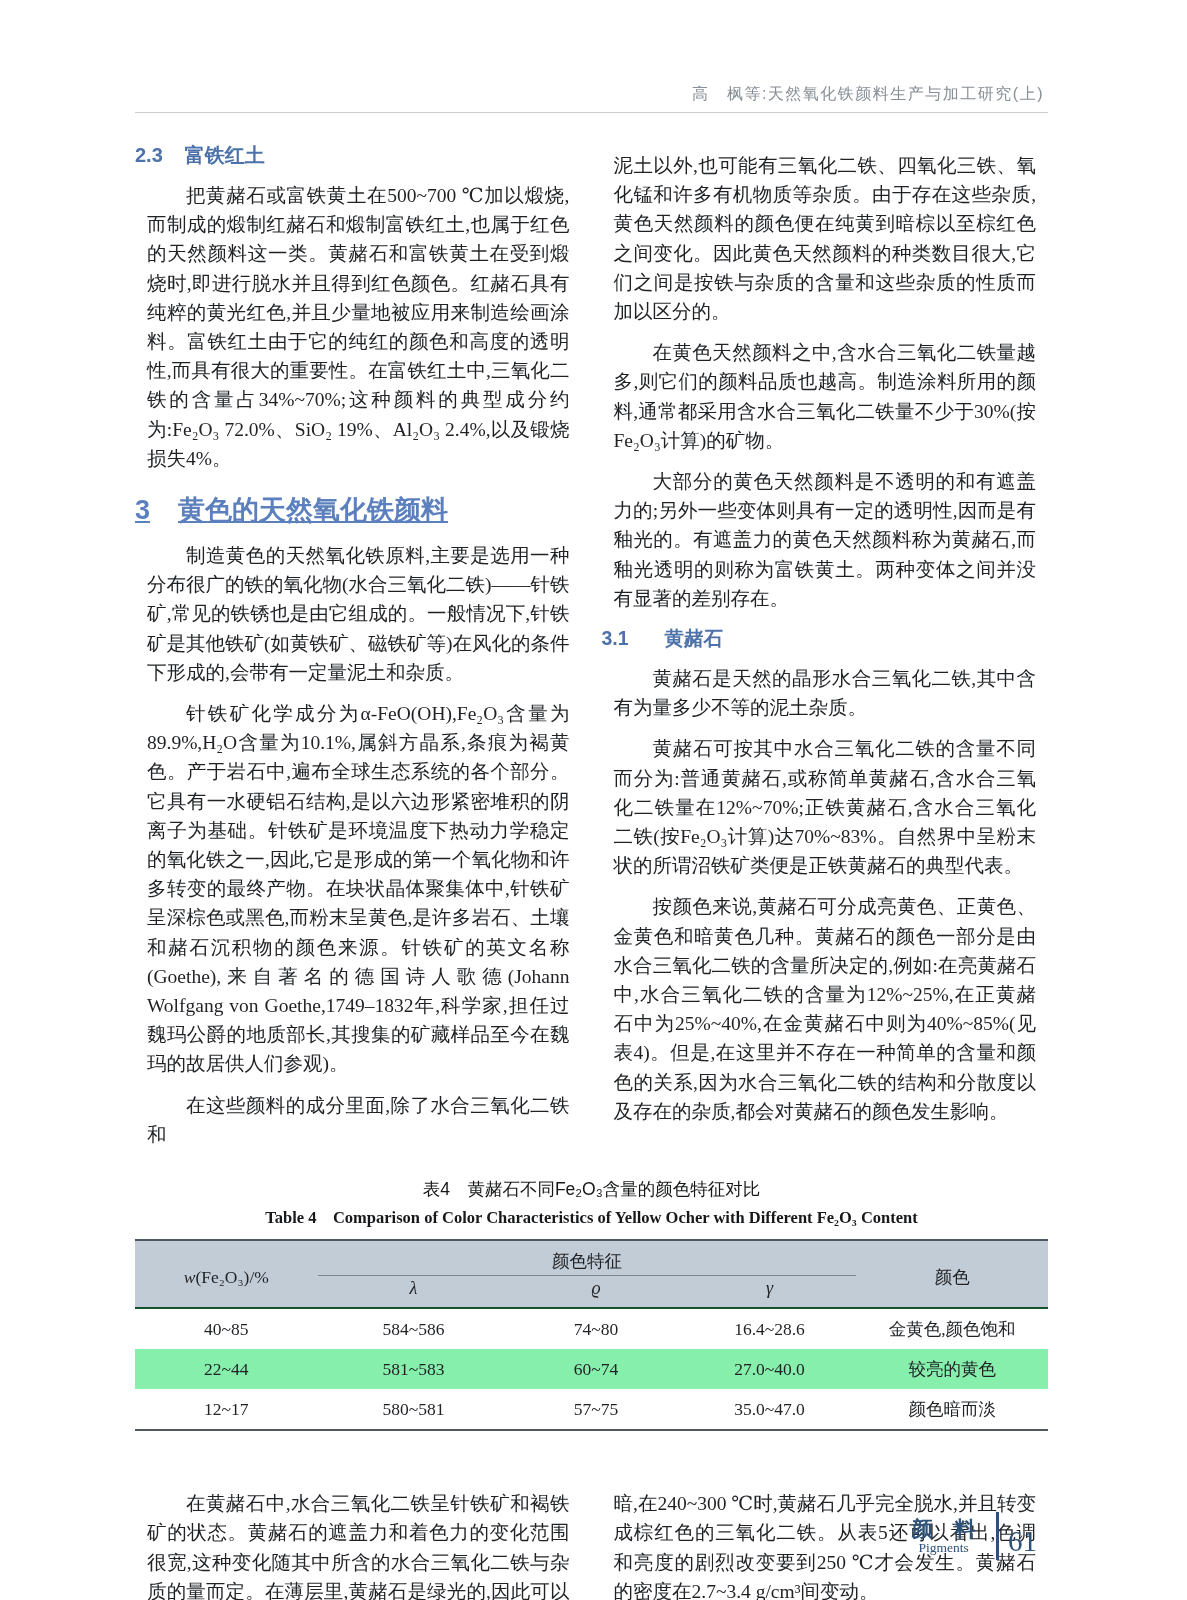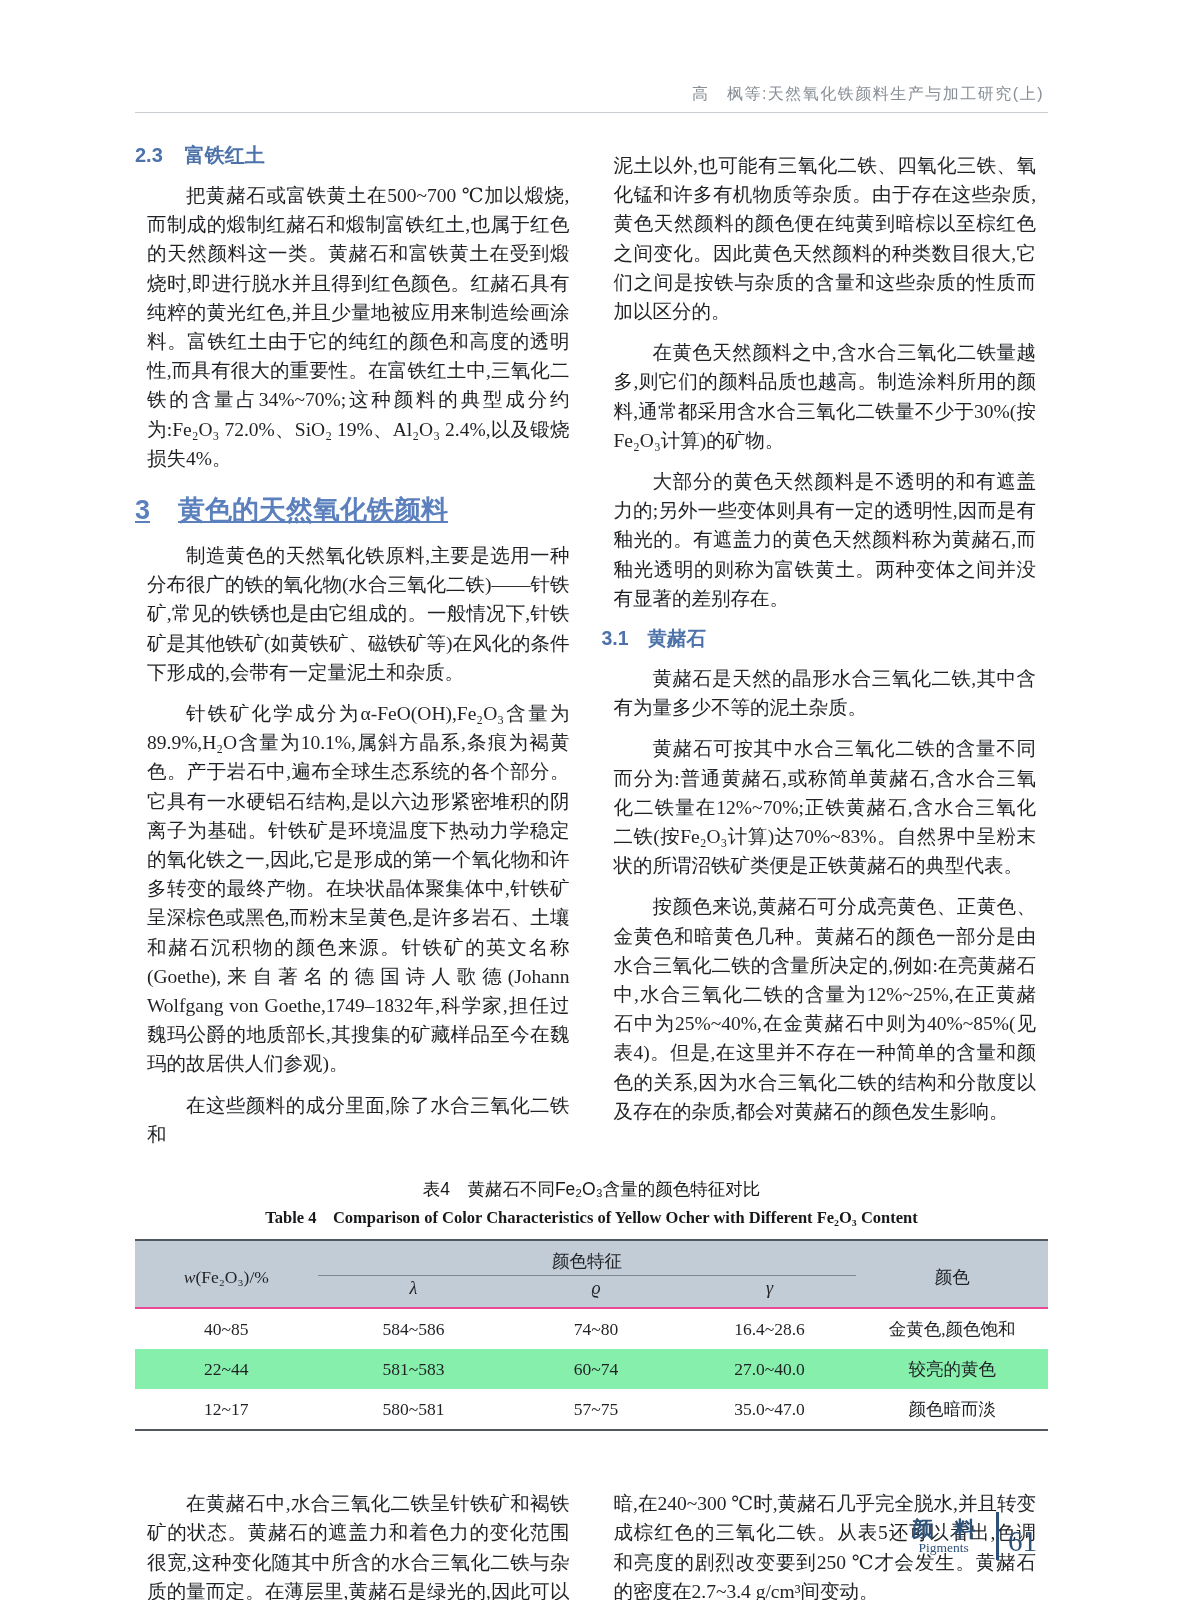--- a/index.html
+++ b/index.html
@@ -68,21 +68,21 @@
   .sec-h-sub {
     font-family: "Liberation Sans", "DejaVu Sans", sans-serif;
     color: #4d72a9;
     font-weight: bold;
     font-size: 19.5px;
     line-height: 27px;
     margin: 4px 0 6px 0;
     text-align: left;
     text-indent: 0;
   }
-  .sec-h-sub .sec-num { margin-right: 19px; text-align: right; }
+  .sec-h-sub .sec-num { margin-right: 36px; text-align: right; }
 
   
   .table-block { margin-top: 16px; }
   .table-title-cn {
     text-align: center;
     font-weight: normal;
     font-size: 17.5px;
     font-family: "Liberation Sans", "DejaVu Sans", sans-serif;
     color: #17181a;
   }
@@ -98,21 +98,21 @@
     border-collapse: collapse;
     border-top: 2px solid #51575e;
     border-bottom: 2px solid #51575e;
     font-size: 17.5px;
     color: #1f2124;
   }
   table.data-table thead { background: #c2ccd7; }
   table.data-table thead tr.group-row th { padding: 8px 4px 2px 4px; font-weight: normal; }
   table.data-table thead tr.sub-row th { padding: 2px 4px 8px 4px; font-weight: normal; }
   table.data-table thead th { text-align: center; }
-  table.data-table thead { border-bottom: 2px solid #ec4899; }
+  table.data-table thead { border-bottom: 2px solid #14532d; }
   th.group-span { border-bottom: 1px solid #7e868f; }
   th.sym { font-style: italic; font-size: 18px; }
   .w-symbol { font-style: italic; }
   table.data-table tbody td {
     text-align: center;
     padding: 8px 4px;
   }
   table.data-table tbody tr.shaded { background: #86efac; }
 
   .bottom-cols { margin-top: 46px; }

